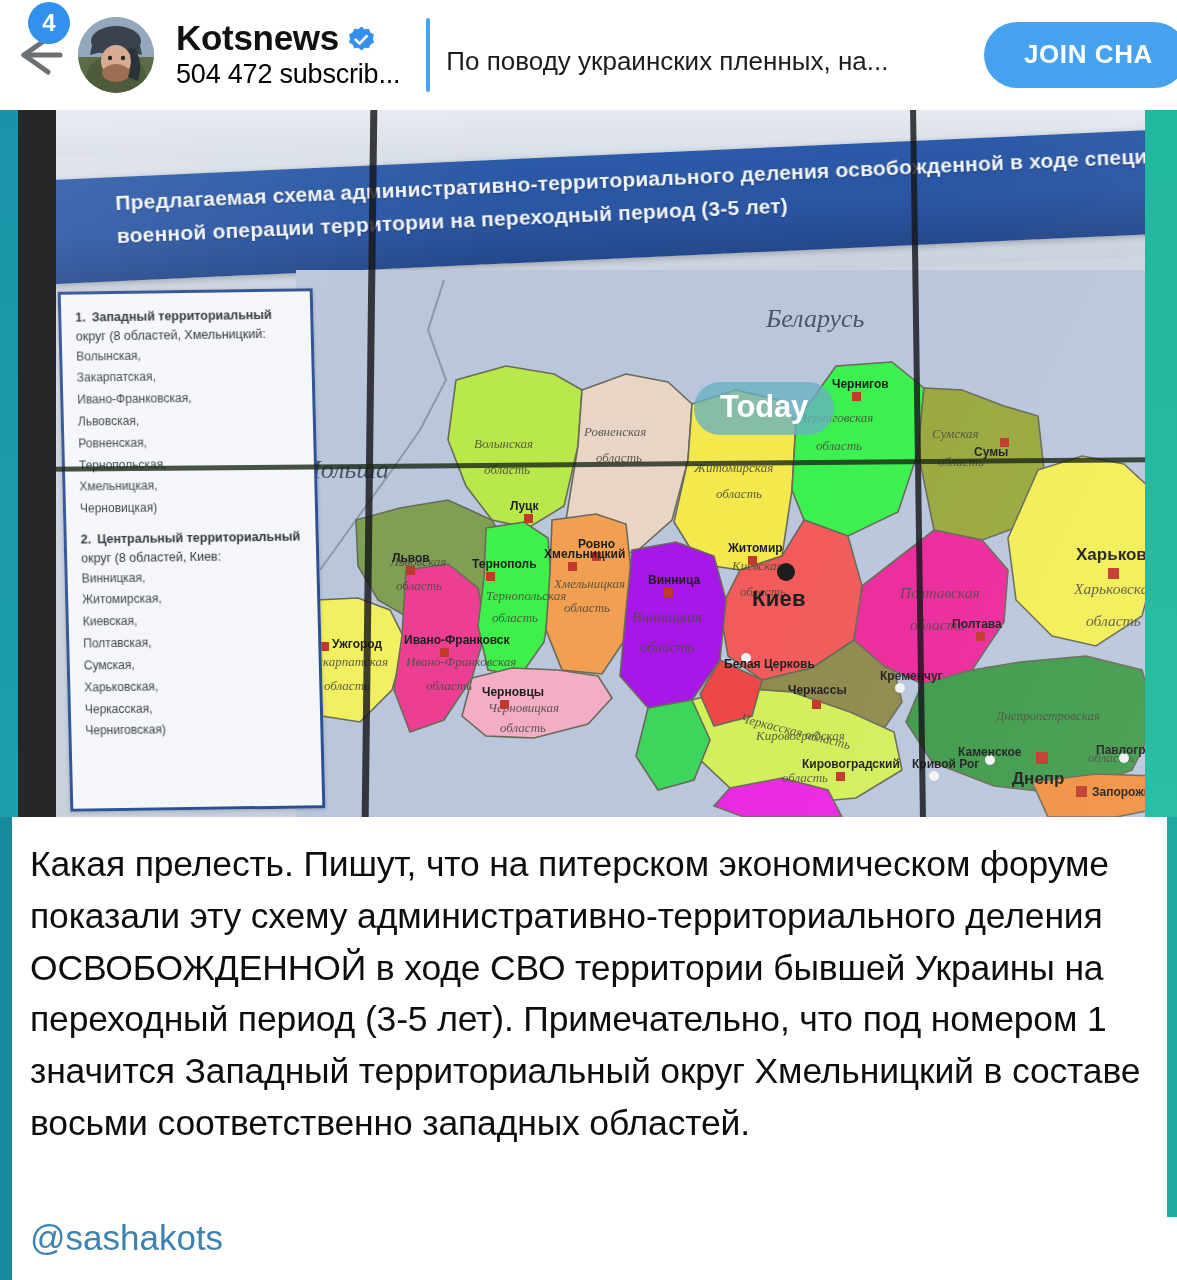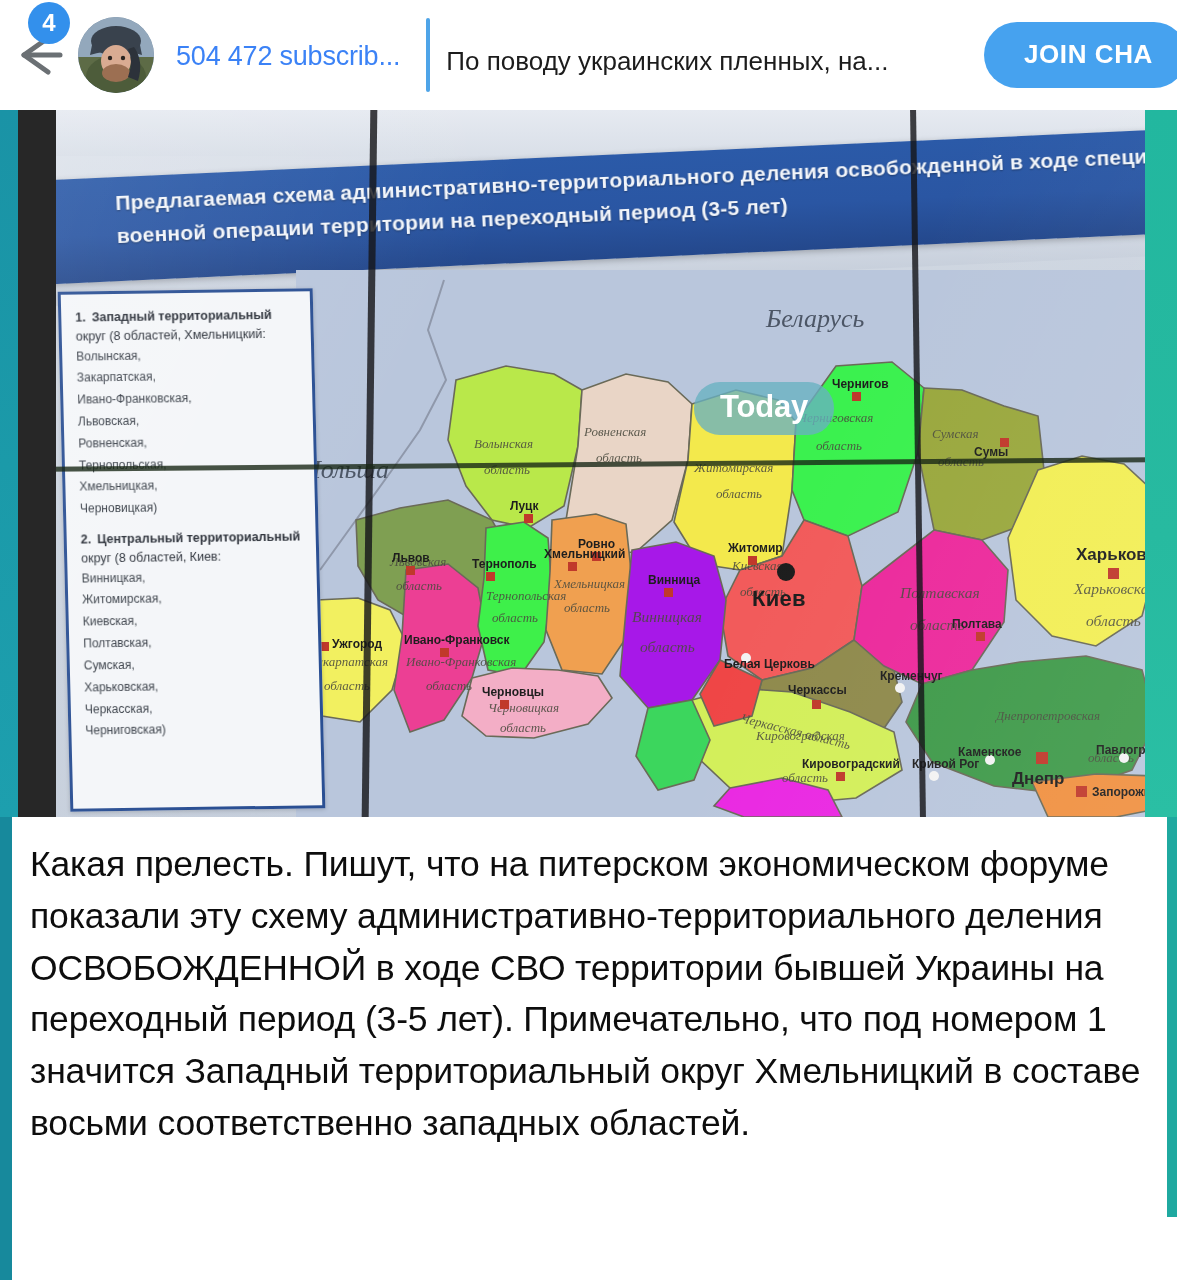--- a/index.html
+++ b/index.html
@@ -39,21 +39,21 @@
   .title-block { margin-left: 22px; display: flex; flex-direction: column; justify-content: center; }
   .chan-row { display: flex; align-items: center; gap: 9px; }
   .chan-name {
     font-size: 35px; font-weight: 700; color: #111; letter-spacing: -0.3px;
     line-height: 1.05;
   }
   .verified {
     width: 27px; height: 27px; flex: 0 0 27px; position: relative; top: 2px;
   }
   .subs {
-    font-size: 27px; color: #3b82f6; line-height: 1.15; margin-top: 3px;
+    font-size: 27px; color: #000000; line-height: 1.15; margin-top: 3px;
     letter-spacing: -0.2px;
   }
   .pin-divider {
     width: 4px; height: 74px; background: #4ea4e8; margin-left: 26px; flex: 0 0 4px;
     border-radius: 2px;
   }
   .pin-block { margin-left: 16px; display: flex; flex-direction: column; justify-content:center; width: 530px; }
   .pin-title { font-size: 25px; color: #3a93e0; font-weight: 700; line-height: 1.25; }
   .pin-text {
     font-size: 26px; color: #1c1c1c; line-height: 1.25; margin-top: 12px;
@@ -230,20 +230,29 @@
           <ellipse cx="38" cy="44" rx="15" ry="16" fill="#d9ab92"></ellipse>
           <ellipse cx="38" cy="56" rx="14" ry="9" fill="#9c6f52"></ellipse>
           <circle cx="32" cy="41" r="2.2" fill="#2a2320"></circle>
           <circle cx="45" cy="41" r="2.2" fill="#2a2320"></circle>
           <path d="M56 30 q10 14 4 34 l-10 -4 q6 -16 0 -28 z" fill="#2c323a"></path>
         </g>
       </svg>
     </div>
 
     <div class="title-block">
+      <div class="chan-row">
+        <span class="chan-name">Kotsnews</span>
+        <span class="verified">
+          <svg viewBox="0 0 27 27" width="27" height="27" aria-hidden="true">
+            <path d="M13.5 0.6 l3.2 2.6 4.1 -0.5 1.6 3.8 3.6 2 -1.1 4 1.1 4 -3.6 2 -1.6 3.8 -4.1 -0.5 -3.2 2.6 -3.2 -2.6 -4.1 0.5 -1.6 -3.8 -3.6 -2 1.1 -4 -1.1 -4 3.6 -2 1.6 -3.8 4.1 0.5 z" fill="#3390ec"></path>
+            <path d="M7.6 13.6 l3.9 4 7.2 -7.4" stroke="#fff" stroke-width="2.6" fill="none" stroke-linecap="round" stroke-linejoin="round"></path>
+          </svg>
+        </span>
+      </div>
       <div class="subs">504 472 subscrib...</div>
     </div>
 
     <div class="pin-divider"></div>
 
     <div class="pin-block">
       <div class="pin-text">По поводу украинских пленных, на...</div>
     </div>
 
     <button class="join-btn">JOIN CHA</button>
@@ -470,14 +479,15 @@
     <div class="edge-right"></div>
 
     <div class="today-badge">Today</div>
   </div>
 
   <div class="cap-edge-l"></div>
   <div class="cap-edge-r"></div>
   <div class="caption">
     <div class="cap-text">Какая прелесть. Пишут, что на питерском экономическом форуме показали эту схему административно-территориального деления ОСВОБОЖДЕННОЙ в ходе СВО территории бывшей Украины на переходный период (3-5 лет). Примечательно, что под номером 1 значится Западный территориальный округ  Хмельницкий в составе восьми соответственно западных областей.</div>
   </div>
+  <div class="cap-sig">@sashakots</div>
 
 </div>
 
 </body></html>

